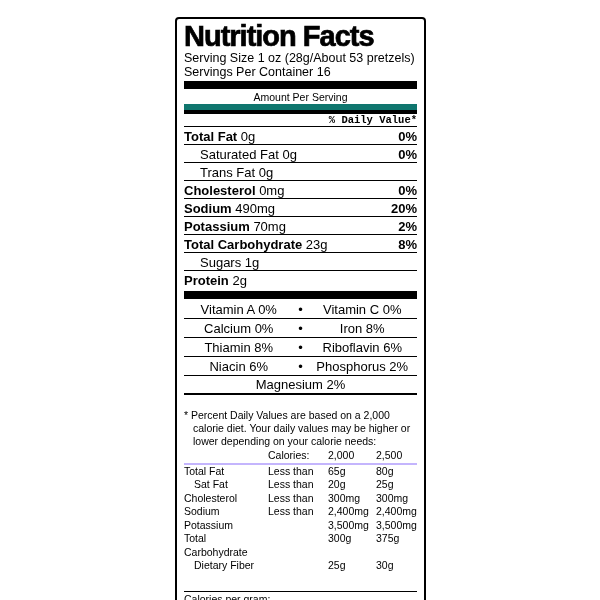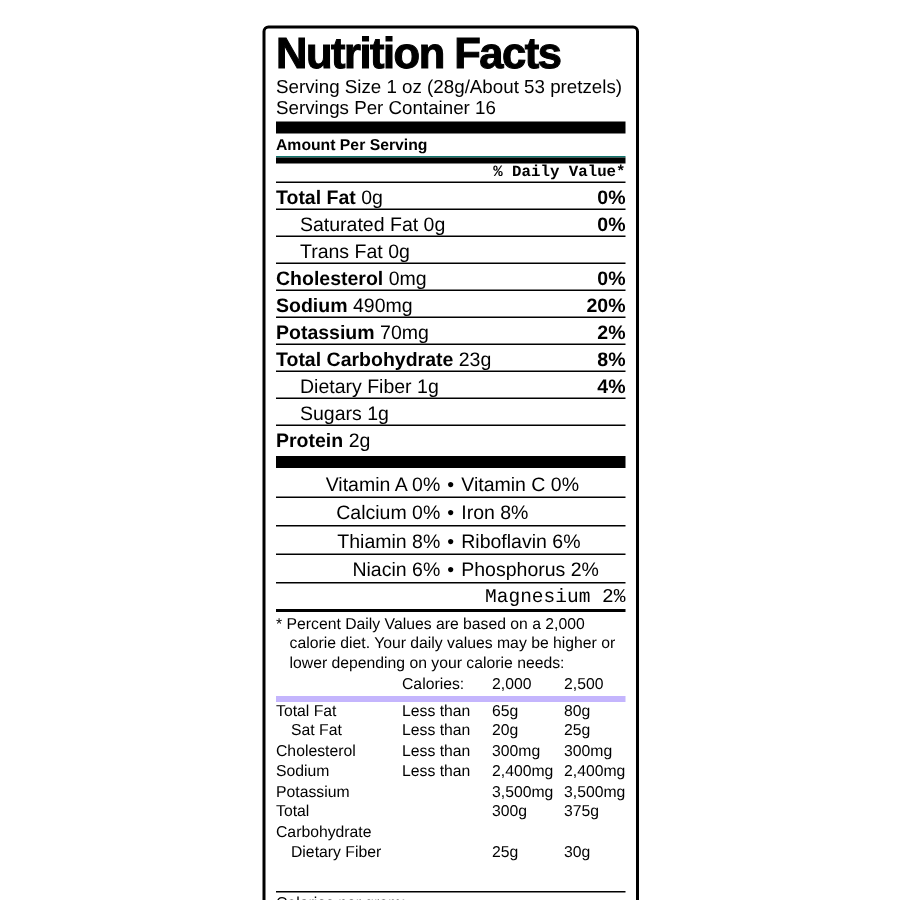--- a/index.html
+++ b/index.html
@@ -6,36 +6,36 @@
   html,body { width:600px; height:600px; background:#ffffff; font-family:"Liberation Sans", sans-serif; color:#000; }
   .page { position:relative; width:600px; height:600px; background:#fff; }
   .label { position:absolute; left:175px; top:17px; width:251px; height:590px;
            border:2px solid #000; border-radius:4px; background:#fff;
            padding:2px 7px; overflow:hidden; }
   .title { font-size:29px; font-weight:bold; letter-spacing:-1px; line-height:30px;
            -webkit-text-stroke:0.7px #000; white-space:nowrap; }
   .serving { font-size:12.5px; line-height:14px; }
   .bar-thick { height:8px; background:#000; margin:2px 0 1px 0; }
   .bar-med { height:4px; background:#000; }
-  .aps { font-size:10.5px; font-weight:bold; line-height:14px; border-bottom:1px solid #0f766e; }
+  .aps { font-size:10.5px; font-weight:normal; line-height:14px; border-bottom:6px solid #0f766e;text-align:center; }
   .calrow { display:flex; justify-content:space-between; font-size:13px; line-height:17px; padding-top:2px; height:19px; }
   .dvhead { font-size:10.5px; font-weight:bold; text-align:right; line-height:13px; height:13px; border-bottom:1px solid #000;font-family:Liberation Mono, monospace; }
   .b { font-weight:bold; }
   .nrow { display:flex; justify-content:space-between; font-size:13px; line-height:17px; height:18px; border-bottom:1px solid #000; padding-top:1px;gap:11px; }
   .nrow.last { border-bottom:none; }
   .nrow .indent { padding-left:16px; }
   .vrow { display:flex; align-items:center; font-size:13px; height:19px; border-bottom:1px solid #000; }
-  .vrow.last { border-bottom:2px solid #000;font-family:Liberation Mono, monospace; }
-  .vleft { flex:1; text-align:right; }
+  .vrow.last { border-bottom:2px solid #000; }
+  .vleft { flex:1; text-align:center; }
   .vmid  { width:14px; text-align:center; }
-  .vright{ flex:1; text-align:left; }
-  .footnote { font-size:10.5px; line-height:13px; padding:2px 0 1px 9px; text-indent:-9px; }
+  .vright{ flex:1; text-align:center; }
+  .footnote { font-size:10.5px; line-height:13px; padding:14px 0 1px 9px; text-indent:-9px; }
   .dvtable { font-size:10.5px; line-height:13.5px; }
   .trow { display:grid; grid-template-columns:84px 60px 48px 1fr; }
-  .trow.head { border-bottom:4px solid #c4b5fd; }
+  .trow.head { border-bottom:2px solid #c4b5fd; }
   .tind { padding-left:10px; }
   .cpg { border-top:1px solid #000; margin-top:18px; padding-top:1px; font-size:10.5px; line-height:13px; }
 </style>
 </head>
 <body>
 
 <div class="page">
   <div class="label">
 
     <div class="title">Nutrition Facts</div>
@@ -69,24 +69,20 @@
       <span><span class="b">Sodium</span> <span>490mg</span></span>
       <span class="b">20%</span>
     </div>
     <div class="nrow">
       <span><span class="b">Potassium</span> <span>70mg</span></span>
       <span class="b">2%</span>
     </div>
     <div class="nrow">
       <span><span class="b">Total Carbohydrate</span> <span>23g</span></span>
       <span class="b">8%</span>
-    </div>
-    <div class="nrow">
-      <span class="indent"><span>Dietary Fiber</span> <span>1g</span></span>
-      <span class="b">4%</span>
     </div>
     <div class="nrow">
       <span class="indent"><span>Sugars</span> <span>1g</span></span>
       <span class="b"></span>
     </div>
     <div class="nrow last">
       <span><span class="b">Protein</span> <span>2g</span></span>
       <span class="b"></span>
     </div>
 

